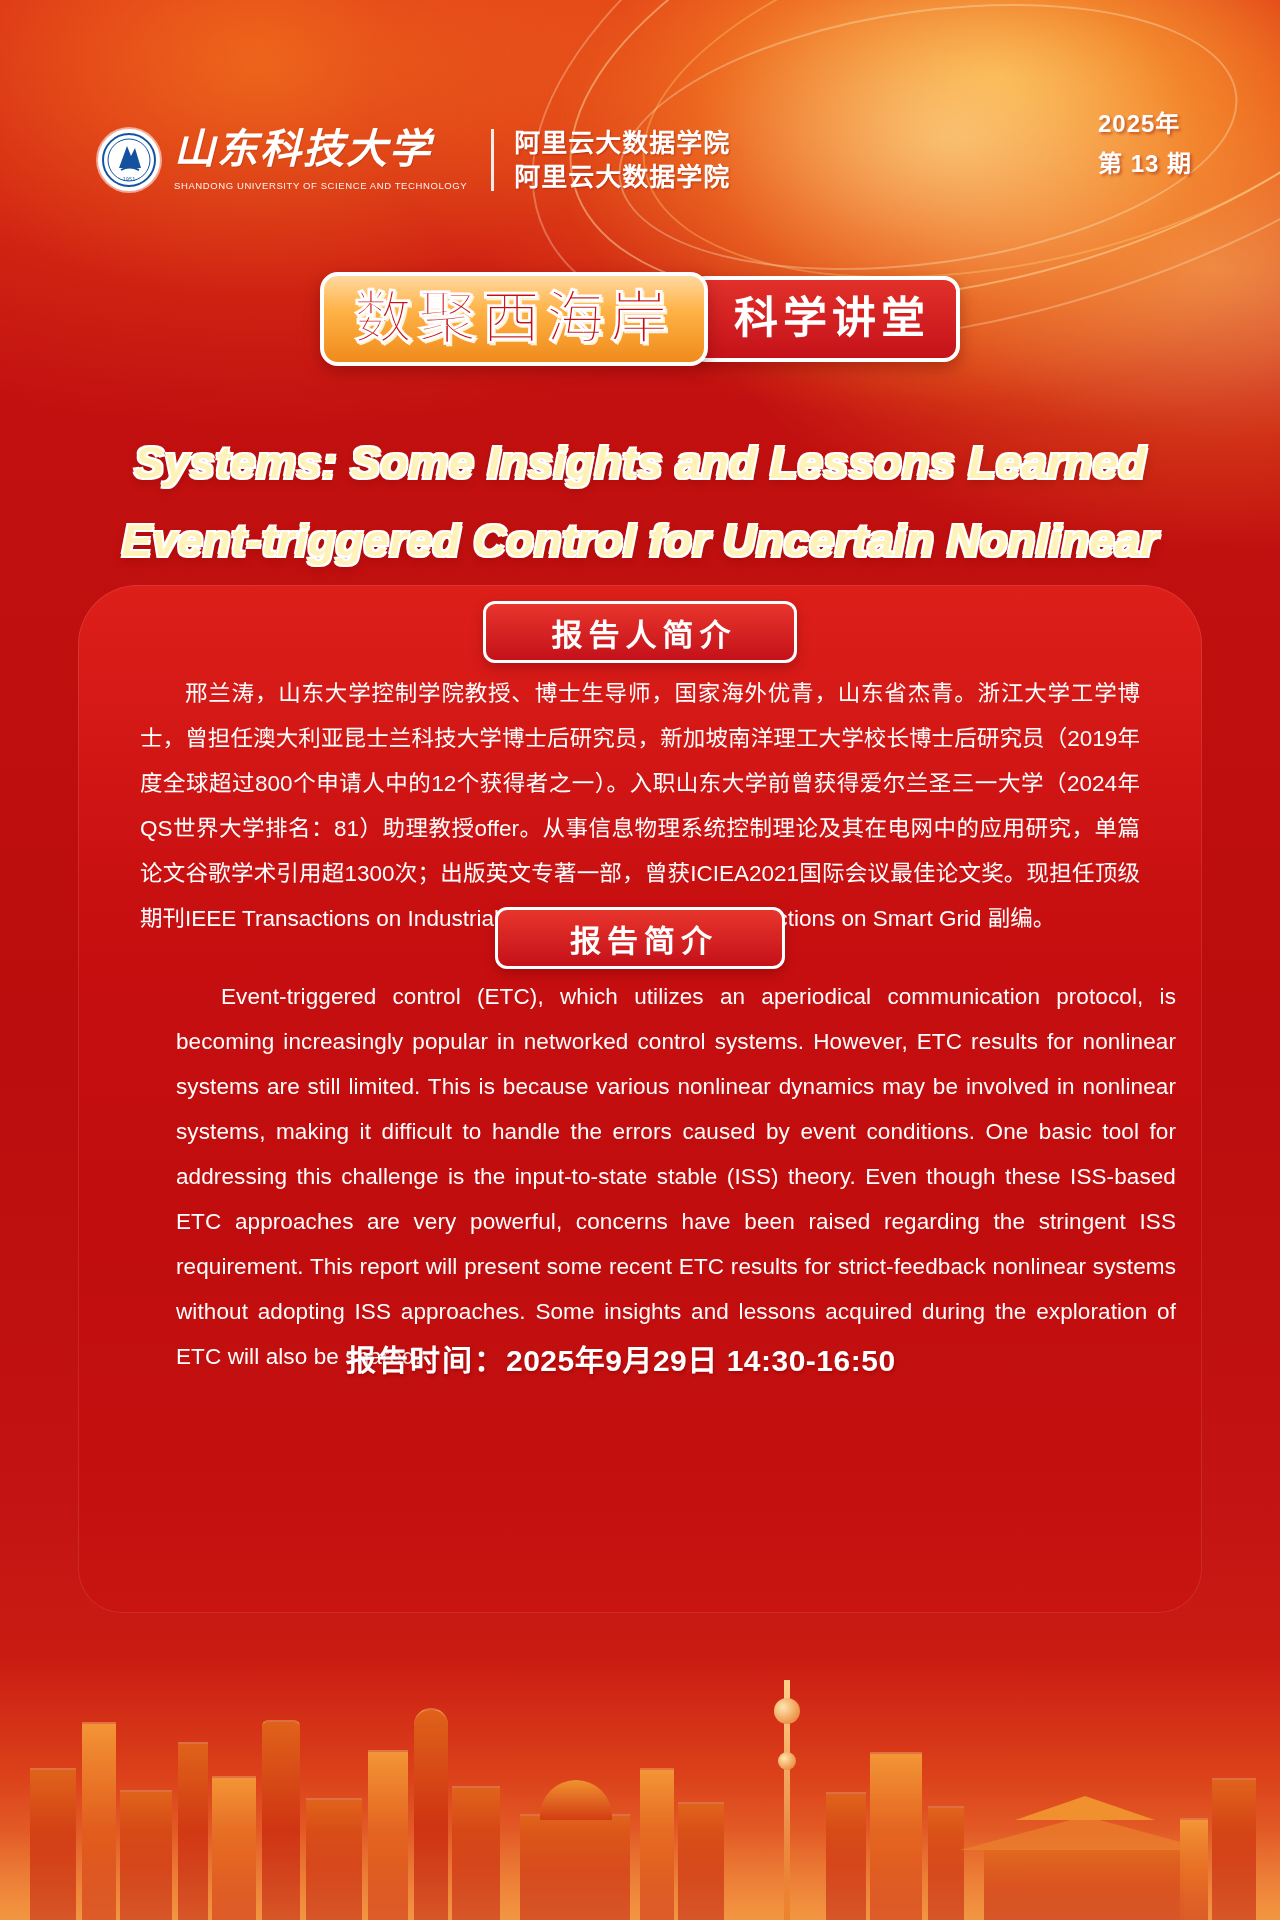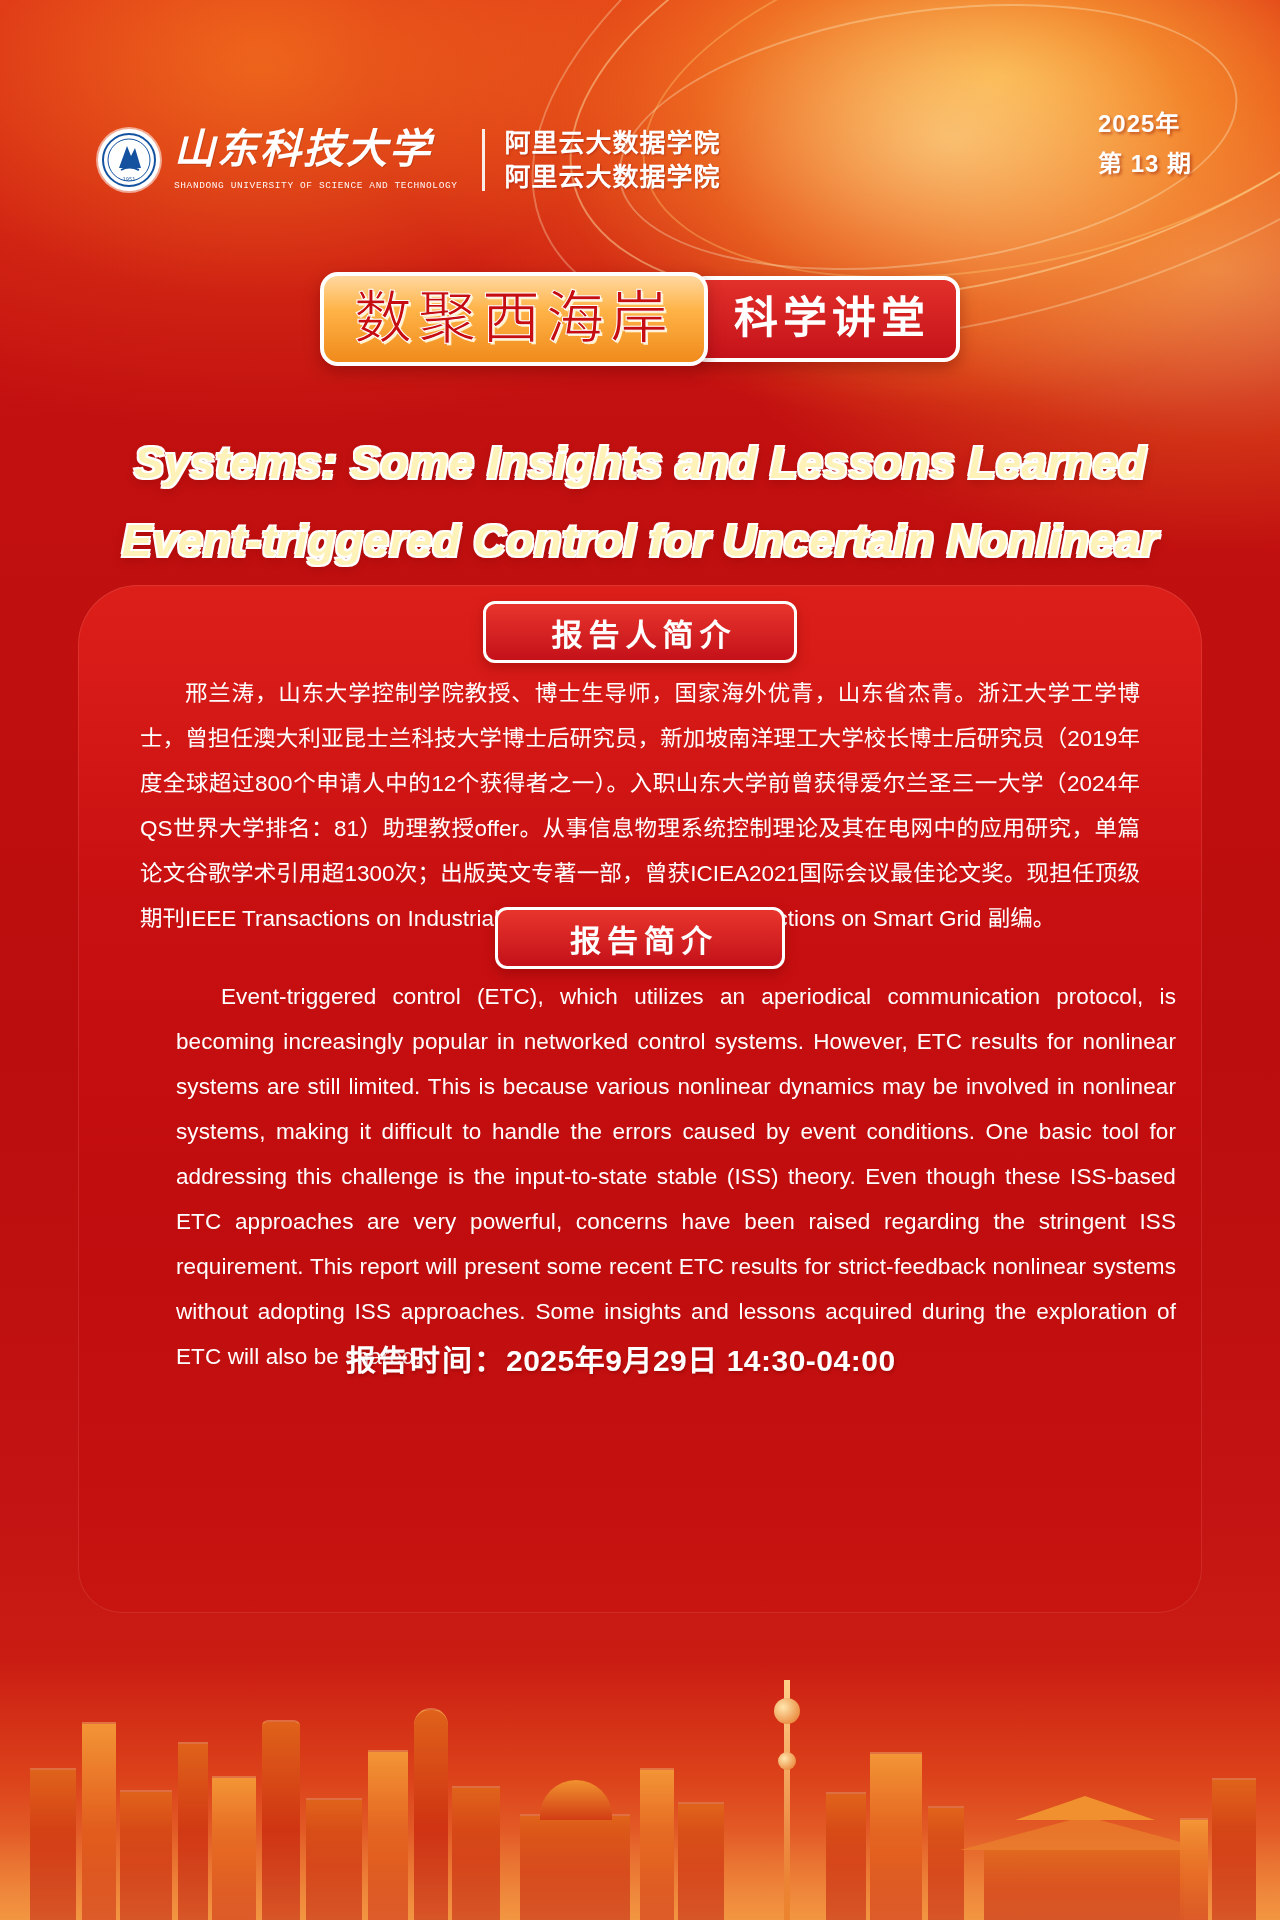--- a/index.html
+++ b/index.html
@@ -31,36 +31,36 @@
   .glow2{position:absolute;left:-120px;top:-160px;width:760px;height:460px;
     background:radial-gradient(ellipse at center, rgba(255,160,40,0.38) 0%, rgba(220,40,20,0) 70%);pointer-events:none;}
 
   
   .header{position:absolute;top:105px;left:0;width:1280px;height:110px;display:flex;align-items:center;}
   .logo-wrap{display:flex;align-items:center;margin-left:98px;}
   .logo-badge{width:62px;height:62px;border-radius:50%;background:#ffffff;display:flex;align-items:center;justify-content:center;box-shadow:0 0 0 2px rgba(255,255,255,0.55);}
   .logo-badge svg{display:block;}
   .logo-text{margin-left:14px;color:#fff;}
   .logo-cn{font-family:"Liberation Serif","DejaVu Serif",serif;font-weight:bold;font-size:41px;letter-spacing:2px;line-height:1;font-style:italic;text-shadow:1px 1px 0 rgba(0,0,0,0.12);}
-  .logo-en{font-size:9.5px;letter-spacing:0.6px;margin-top:10px;opacity:0.95;font-family:Liberation Mono, monospace;}
+  .logo-en{font-size:9.5px;letter-spacing:0.6px;margin-top:10px;opacity:0.95;}
   .divider{width:3px;height:62px;background:rgba(255,255,255,0.9);margin:0 20px 0 24px;}
   .college{color:#fff;font-weight:bold;font-size:26px;line-height:34px;letter-spacing:1px;text-shadow:1px 1px 2px rgba(120,0,0,0.35);}
   .issue{position:absolute;right:88px;top:104px;color:#fff;font-weight:bold;font-size:24px;line-height:40px;text-align:left;letter-spacing:1px;text-shadow:2px 2px 3px rgba(140,10,0,0.45);}
 
   
   .plaques{position:absolute;top:272px;left:0;width:1280px;display:flex;justify-content:center;align-items:center;}
   .plaque{
     border:4px solid #fff;border-radius:18px;padding:10px 26px;
     box-shadow:0 6px 16px rgba(90,0,0,0.35);
     display:flex;align-items:center;justify-content:center;
   }
   .plaque-main{
     background:linear-gradient(180deg,#ffd8a0 0%,#ffb347 40%,#f08a1b 100%);
     font-family:"Liberation Serif","DejaVu Serif",serif;
-    font-weight:normal;font-size:58px;color:#c50d12;letter-spacing:6px;
+    font-weight:bold;font-size:58px;color:#c50d12;letter-spacing:6px;
     -webkit-text-stroke:1px #ffffff;
     text-shadow:2px 2px 0 #fff3d0;
     height:66px;line-height:66px;margin-right:-18px;position:relative;z-index:3;
     padding:10px 30px;
   }
   .plaque-sub{
     background:linear-gradient(180deg,#e2302a 0%,#c5121a 100%);
     font-family:"Liberation Serif","DejaVu Serif",serif;
     font-weight:bold;font-size:44px;color:#ffffff;letter-spacing:5px;
     height:54px;line-height:54px;padding:12px 26px 12px 40px;
@@ -177,21 +177,21 @@
     </div>
     <p class="para bio">邢兰涛，山东大学控制学院教授、博士生导师，国家海外优青，山东省杰青。浙江大学工学博士，曾担任澳大利亚昆士兰科技大学博士后研究员，新加坡南洋理工大学校长博士后研究员（2019年度全球超过800个申请人中的12个获得者之一）。入职山东大学前曾获得爱尔兰圣三一大学（2024年QS世界大学排名：81）助理教授offer。从事信息物理系统控制理论及其在电网中的应用研究，单篇论文谷歌学术引用超1300次；出版英文专著一部，曾获ICIEA2021国际会议最佳论文奖。现担任顶级期刊IEEE Transactions on Industrial Electronics 和 IEEE Transactions on Smart Grid 副编。</p>
 
     <div class="sec2">
       <div class="section-title" style="width:276px;">报告简介</div>
     </div>
     <p class="para abs">Event-triggered control (ETC), which utilizes an aperiodical communication protocol, is becoming increasingly popular in networked control systems. However, ETC results for nonlinear systems are still limited. This is because various nonlinear dynamics may be involved in nonlinear systems, making it difficult to handle the errors caused by event conditions. One basic tool for addressing this challenge is the input-to-state stable (ISS) theory. Even though these ISS-based ETC approaches are very powerful, concerns have been raised regarding the stringent ISS requirement. This report will present some recent ETC results for strict-feedback nonlinear systems without adopting ISS approaches. Some insights and lessons acquired during the exploration of ETC will also be shared.</p>
 
     <div class="meta">
       <div>
-        <span class="lbl">报告时间：</span><span>2025年9月29日 14:30-04:00</span>
+        <span class="lbl">报告时间：</span><span>2025年9月29日 14:30-16:50</span>
       </div>
     </div>
   </div>
 
   <div class="skyline">
     <div class="sky-glow"></div>
 
     <div class="bld" style="left:30px;width:46px;height:150px;"></div>
     <div class="bld light" style="left:82px;width:34px;height:196px;"></div>
     <div class="bld" style="left:120px;width:52px;height:128px;"></div>

